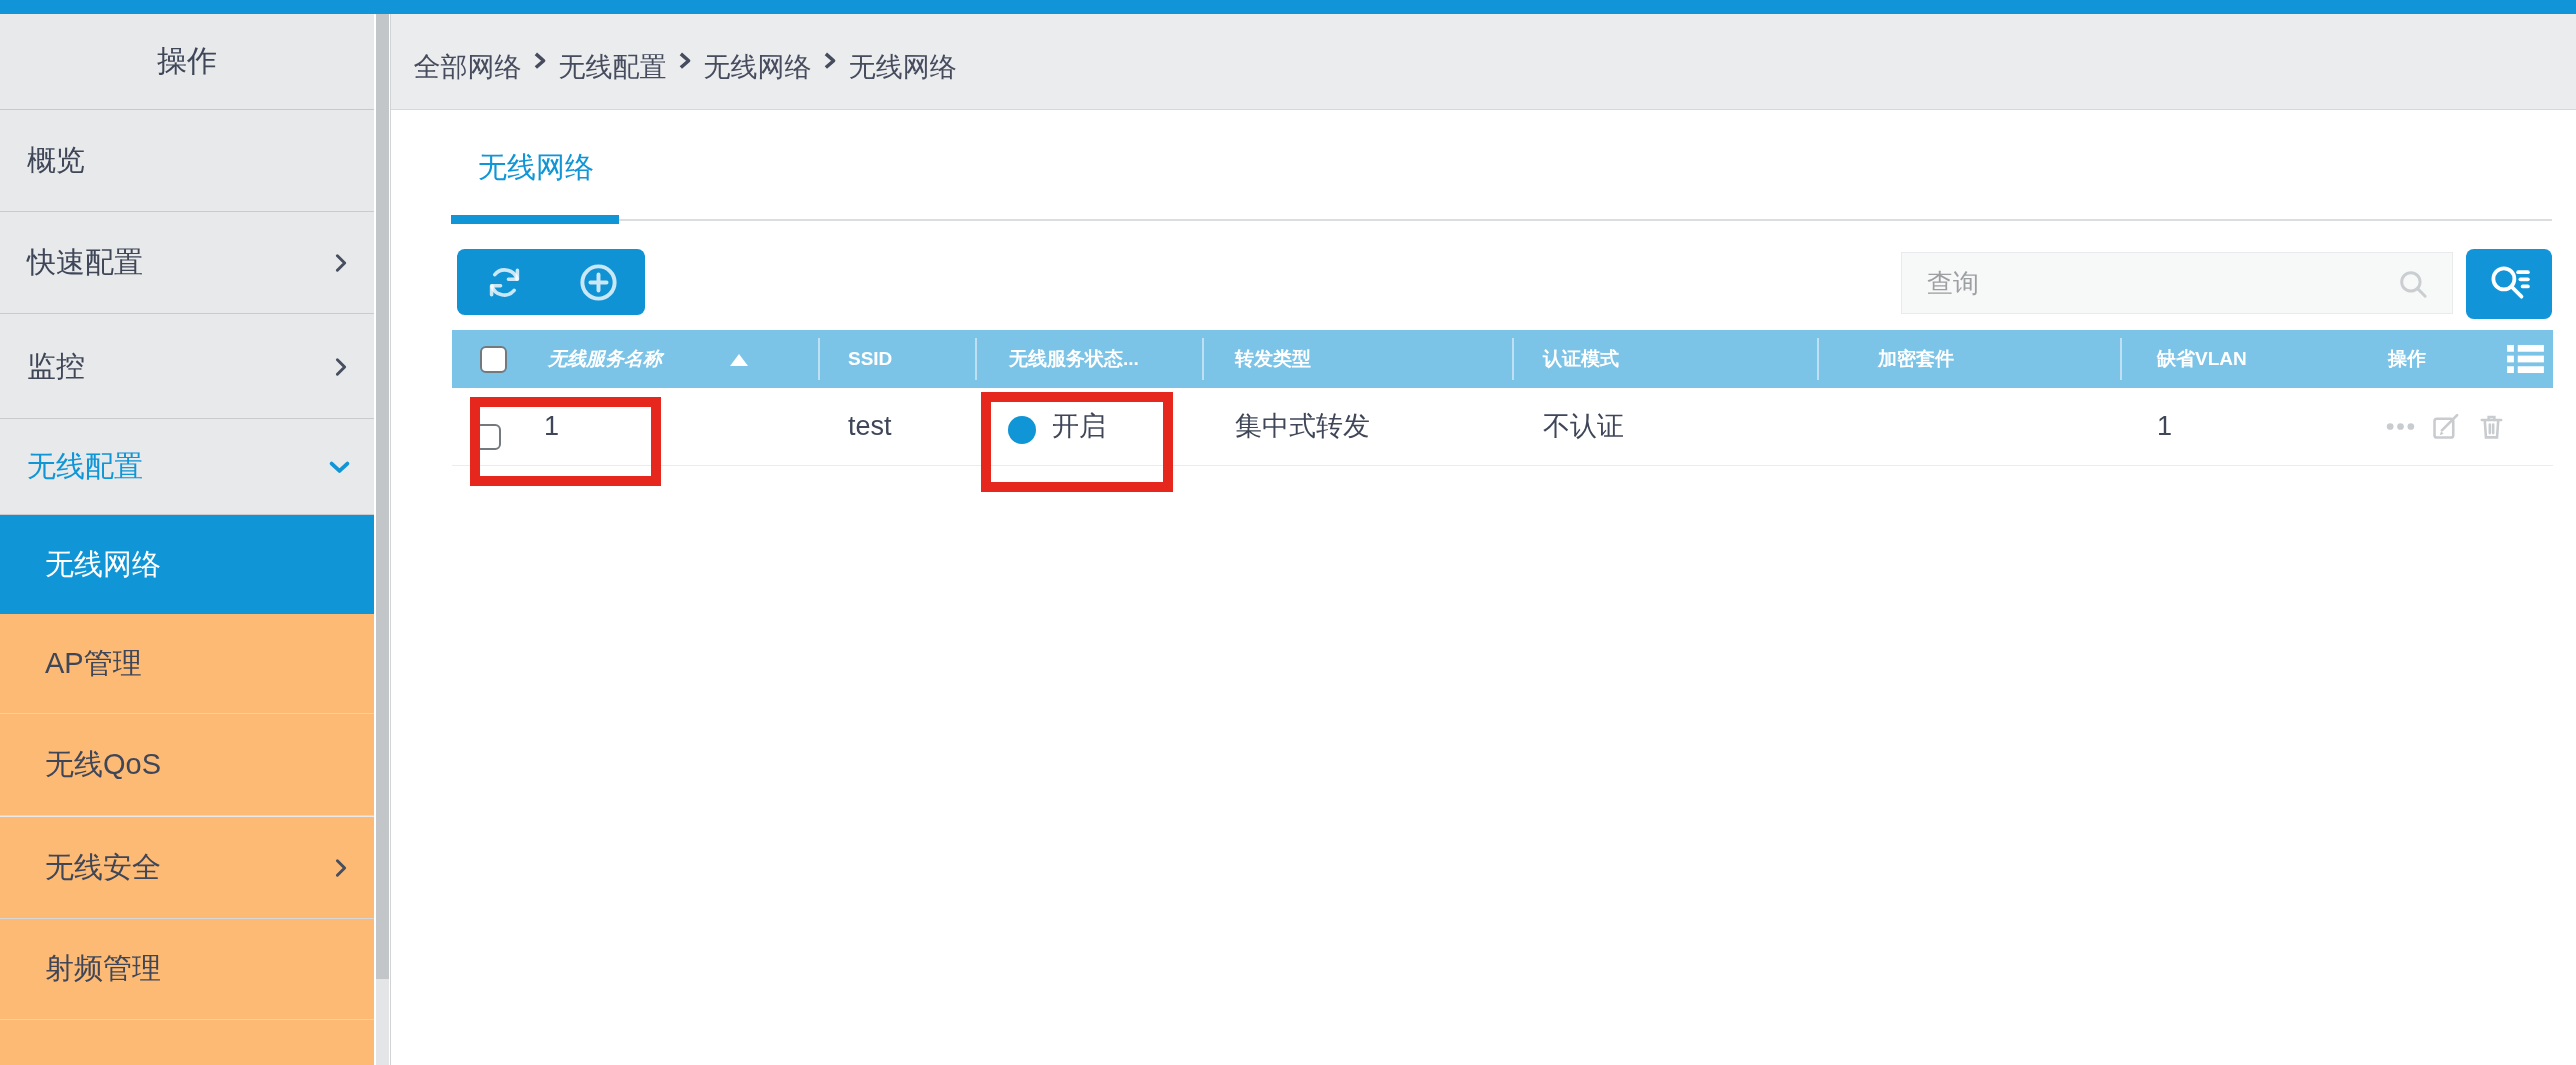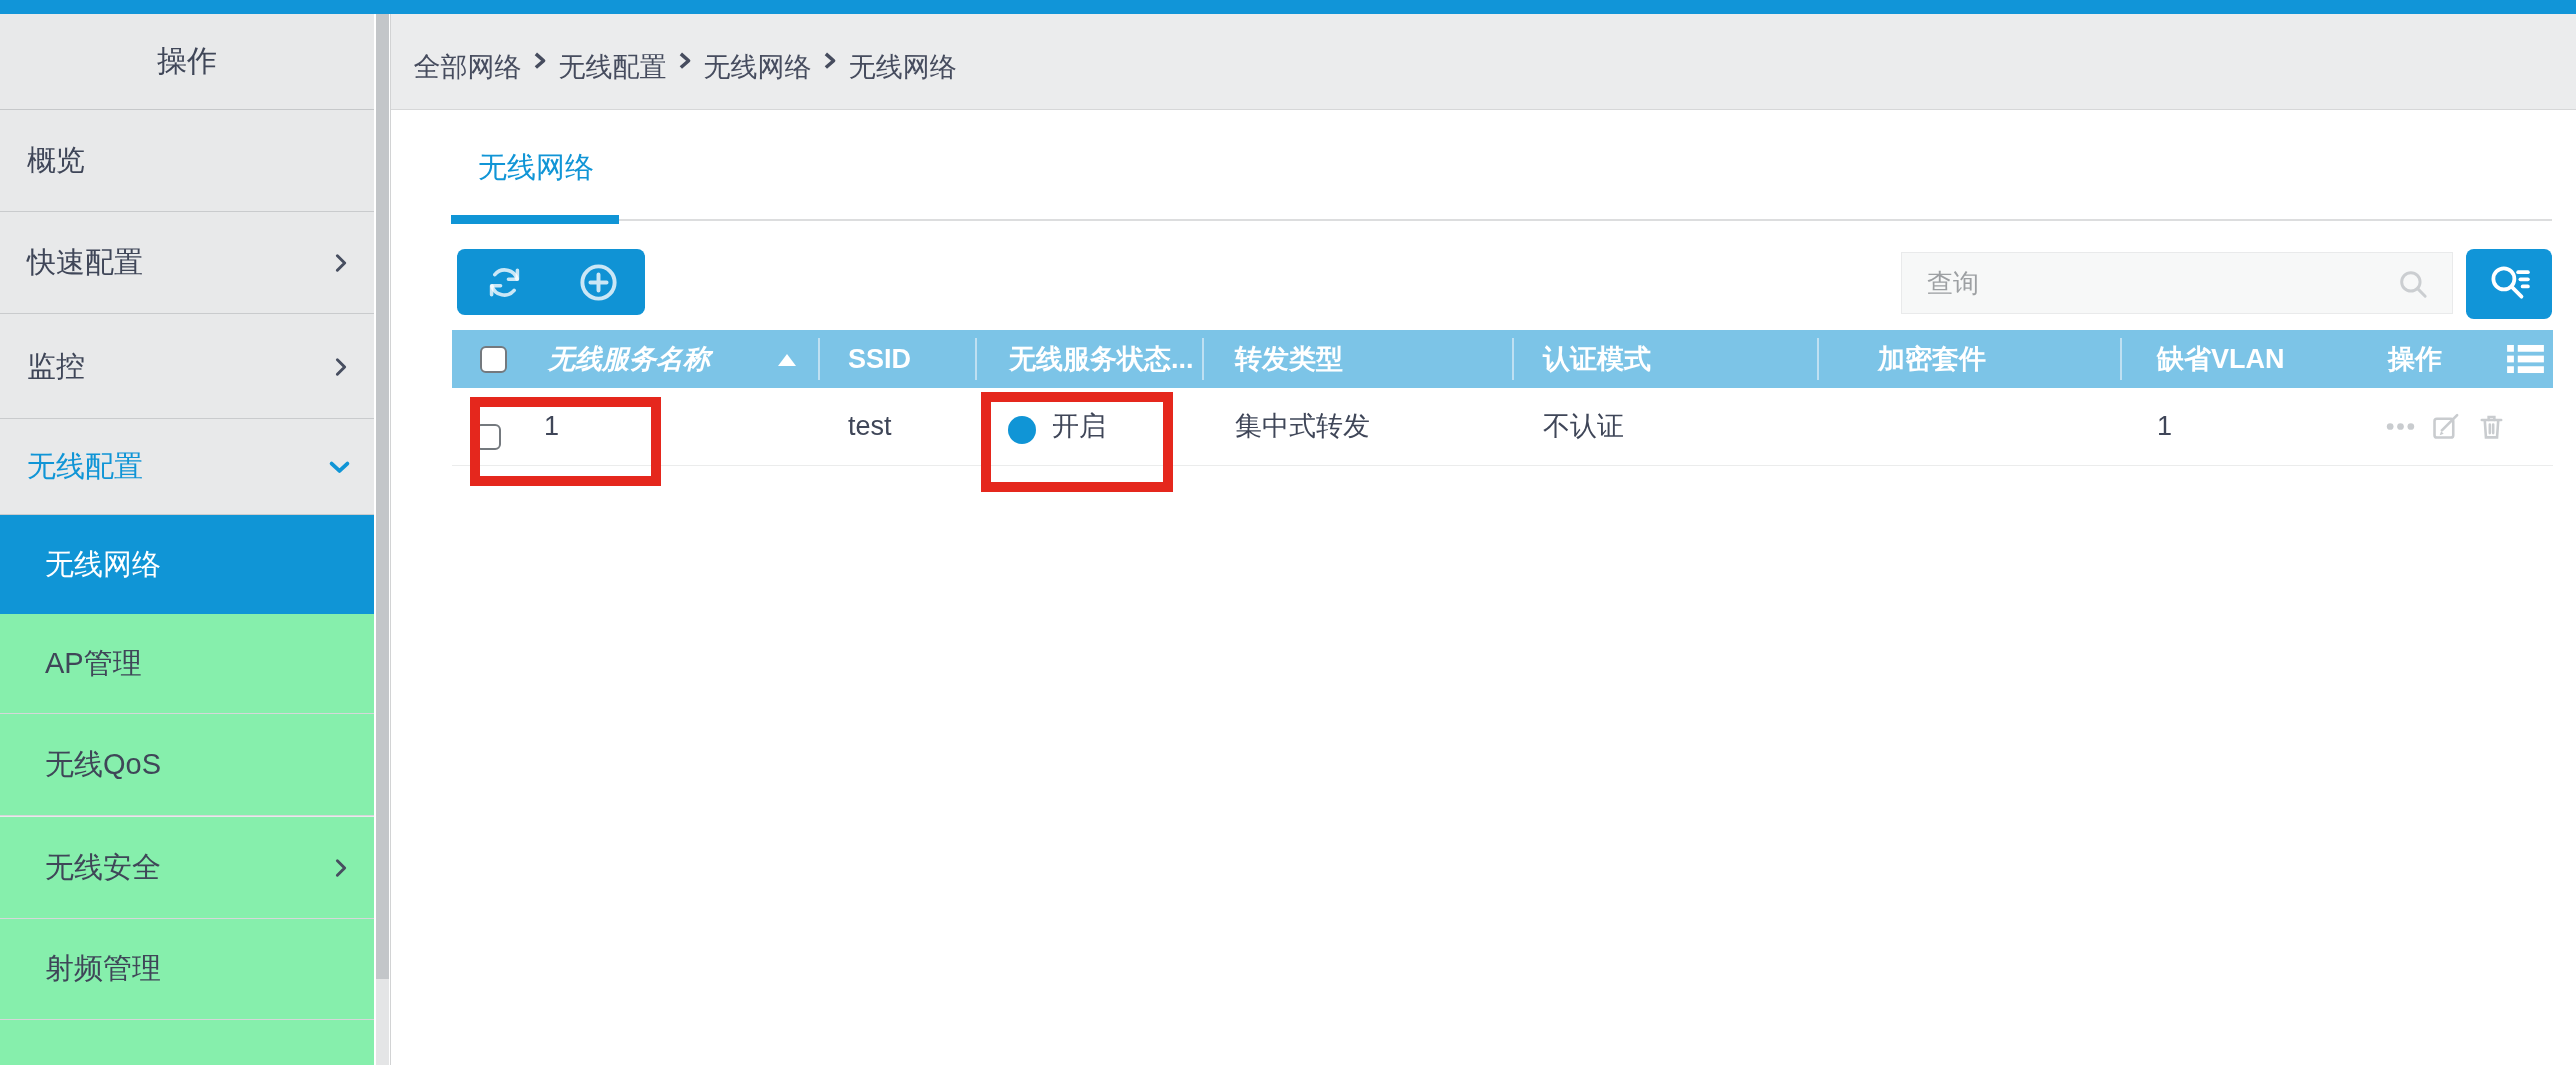--- a/index.html
+++ b/index.html
@@ -9,21 +9,21 @@
 
   
   .topbar{left:0;top:0;width:2576px;height:13.6px;background:#1195d8;}
 
   
   .sidebar{left:0;top:13.6px;width:374px;height:1052px;background:#e8e9ea;}
   .stitle{left:0;top:13.6px;width:374px;height:96px;display:flex;align-items:center;justify-content:center;
           font-size:30px;color:#3f4658;border-bottom:1.9px solid #c6c8ca;box-sizing:border-box;background:#e8e9ea;}
   .sitem{left:0;width:374px;display:flex;align-items:center;padding-left:27px;font-size:29px;
          box-sizing:border-box;background:#e8e9ea;border-bottom:1.9px solid #c9cbcd;cursor:default;}
-  .sitem.sub{padding-left:45px;background:#86efac;border-bottom:1.9px solid #d5d7d9;}
+  .sitem.sub{padding-left:45px;background:#fdba74;border-bottom:1.9px solid #d5d7d9;}
   .sitem.expanded{color:#1095d6;}
   .sitem.sel{background:#1095d6;color:#ffffff;border-bottom:none;}
   .schev{position:absolute;right:21.4px;top:50%;transform:translateY(-50%);line-height:0;}
 
   
   .sscroll-track{left:376px;top:13.6px;width:12.7px;height:1052px;background:#e4e5e6;}
   .sscroll-thumb{left:376px;top:13.6px;width:12.7px;height:965px;background:#c3c6c9;}
   .main-sep{left:390px;top:13.6px;width:1px;height:1052px;background:#d2d3d4;}
 
   
@@ -50,21 +50,21 @@
              outline:none;padding:0 68px 0 25px;font-size:26px;color:#3f4658;box-sizing:border-box;
              font-family:"Liberation Sans","DejaVu Sans",sans-serif;}
   .searchbox input::placeholder{color:#9da0a3;opacity:1;}
   .search-mag{position:absolute;right:21.4px;top:13.6px;line-height:0;cursor:pointer;}
   .advbtn{left:2466px;top:249px;width:86px;height:70px;background:#1195d8;border-radius:7.8px;
           display:flex;align-items:center;justify-content:center;cursor:pointer;}
 
   
   .thead{left:452px;top:330px;width:2101px;height:58px;background:#7cc4e7;}
   .hcell{position:absolute;top:0;height:58px;display:flex;align-items:center;color:#ffffff;
-         font-size:27px;font-weight:700;white-space:nowrap;}
+         font-size:19px;font-weight:700;white-space:nowrap;}
   .hcell.iname{font-style:italic;}
   .hdiv{position:absolute;top:7.8px;width:1.9px;height:42px;background:#bfe0f2;}
   .sorttri{width:0;height:0;border-left:9.7px solid transparent;border-right:9.7px solid transparent;
            border-bottom:12.7px solid #ffffff;margin-left:68px;margin-top:1.9px;}
   .cb{position:absolute;background:#ffffff;border:2.9px solid #74797e;border-radius:5.8px;box-sizing:border-box;cursor:pointer;}
 
   .trow{left:452px;top:388px;width:2101px;height:78px;background:#fff;border-bottom:1.9px solid #ebecec;box-sizing:border-box;}
   .rcell{position:absolute;top:0;height:76px;display:flex;align-items:center;font-size:27px;color:#3f4658;white-space:nowrap;}
   .statusdot{position:absolute;left:556px;top:28px;width:28px;height:28px;border-radius:50%;background:#1095d6;}
   .acticon{position:absolute;top:23.4px;width:31px;height:31px;line-height:0;cursor:pointer;}

